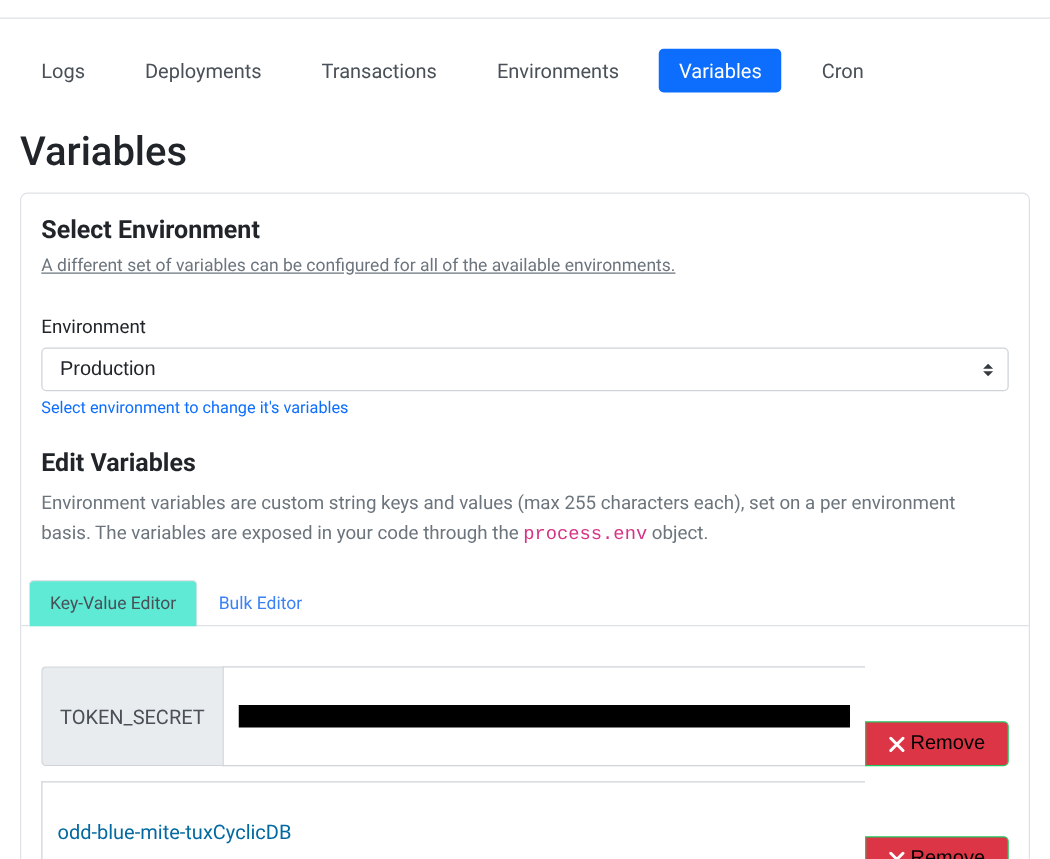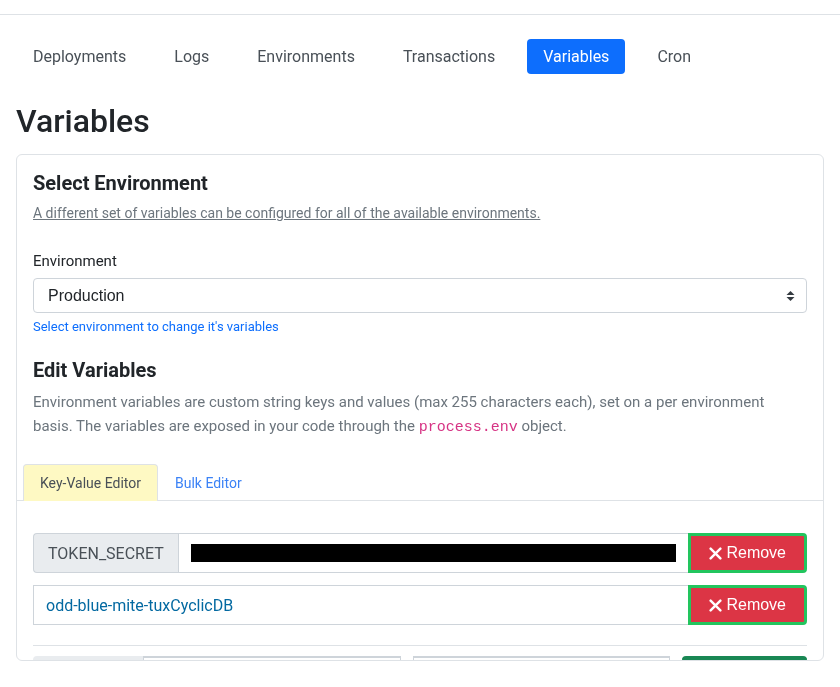--- a/index.html
+++ b/index.html
@@ -128,21 +128,21 @@
       padding: 10px 16px;
       font-size: 14px;
       color: #3b82f6;
       cursor: pointer;
       border: 1px solid transparent;
       border-bottom: none;
       margin-bottom: -1px;
     }
     .editor-tab.active {
       color: #495057;
-      background: #fef9c3;
+      background: #5eead4;
       border-color: #dee2e6;
       border-radius: 4px 4px 0 0;
     }
     .var-row {
       display: flex;
       margin-bottom: 12px;
       justify-content: flex-end;
     }
     .var-key {
       background: #e9ecef;
@@ -168,29 +168,30 @@
       overflow: hidden;
     }
     .redacted-bar {
       background: #000;
       height: 18px;
       width: 100%;
       max-width: 490px;
     }
     .remove-btn {
       background: #dc3545;
-      color: #ffffff;
-      border: 3px solid #22c55e;
+      color: #000000;
+      border: 1px solid #22c55e;
       border-radius: 0 4px 4px 0;
       padding: 8px 18px;
       font-size: 16px;
       cursor: pointer;
       display: flex;
       align-items: center;
       gap: 4px;
+      margin-top: 44px;
     }
     .remove-btn svg {
       width: 13px;
       height: 13px;
       fill: #fff;
     }
     .bottom-divider {
       border-top: 1px solid #dee2e6;
       margin: 20px 0 10px 0;
     }
@@ -226,24 +227,24 @@
       margin-left: 12px;
       border-radius: 4px 4px 0 0;
     }
   </style>
 </head>
 <body>
 
 <div class="top-divider"></div>
 
 <nav class="nav-tabs">
+  <a class="nav-tab">Logs</a>
   <a class="nav-tab">Deployments</a>
-  <a class="nav-tab">Logs</a>
+  <a class="nav-tab">Transactions</a>
   <a class="nav-tab">Environments</a>
-  <a class="nav-tab">Transactions</a>
   <a class="nav-tab active">Variables</a>
   <a class="nav-tab">Cron</a>
 
 </nav>
 
 <h1 class="page-title">Variables</h1>
 
 <div class="card">
 
   <h2 class="section-heading">Select Environment</h2>

